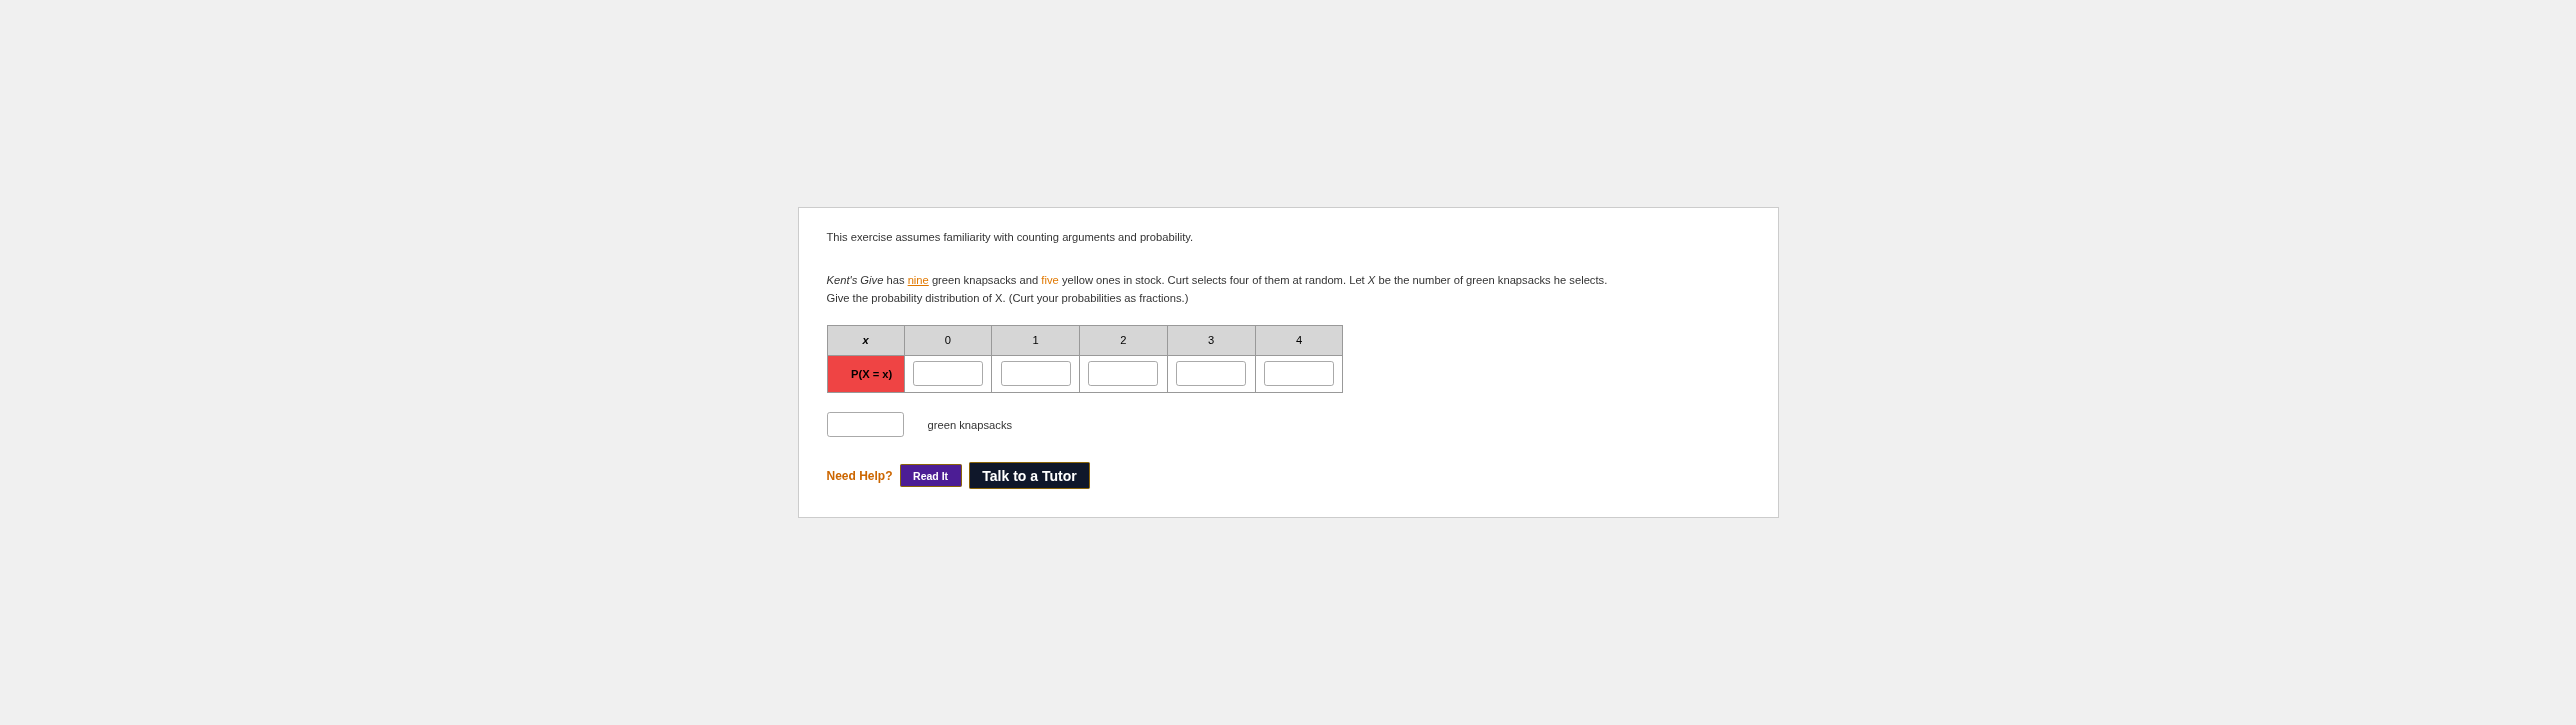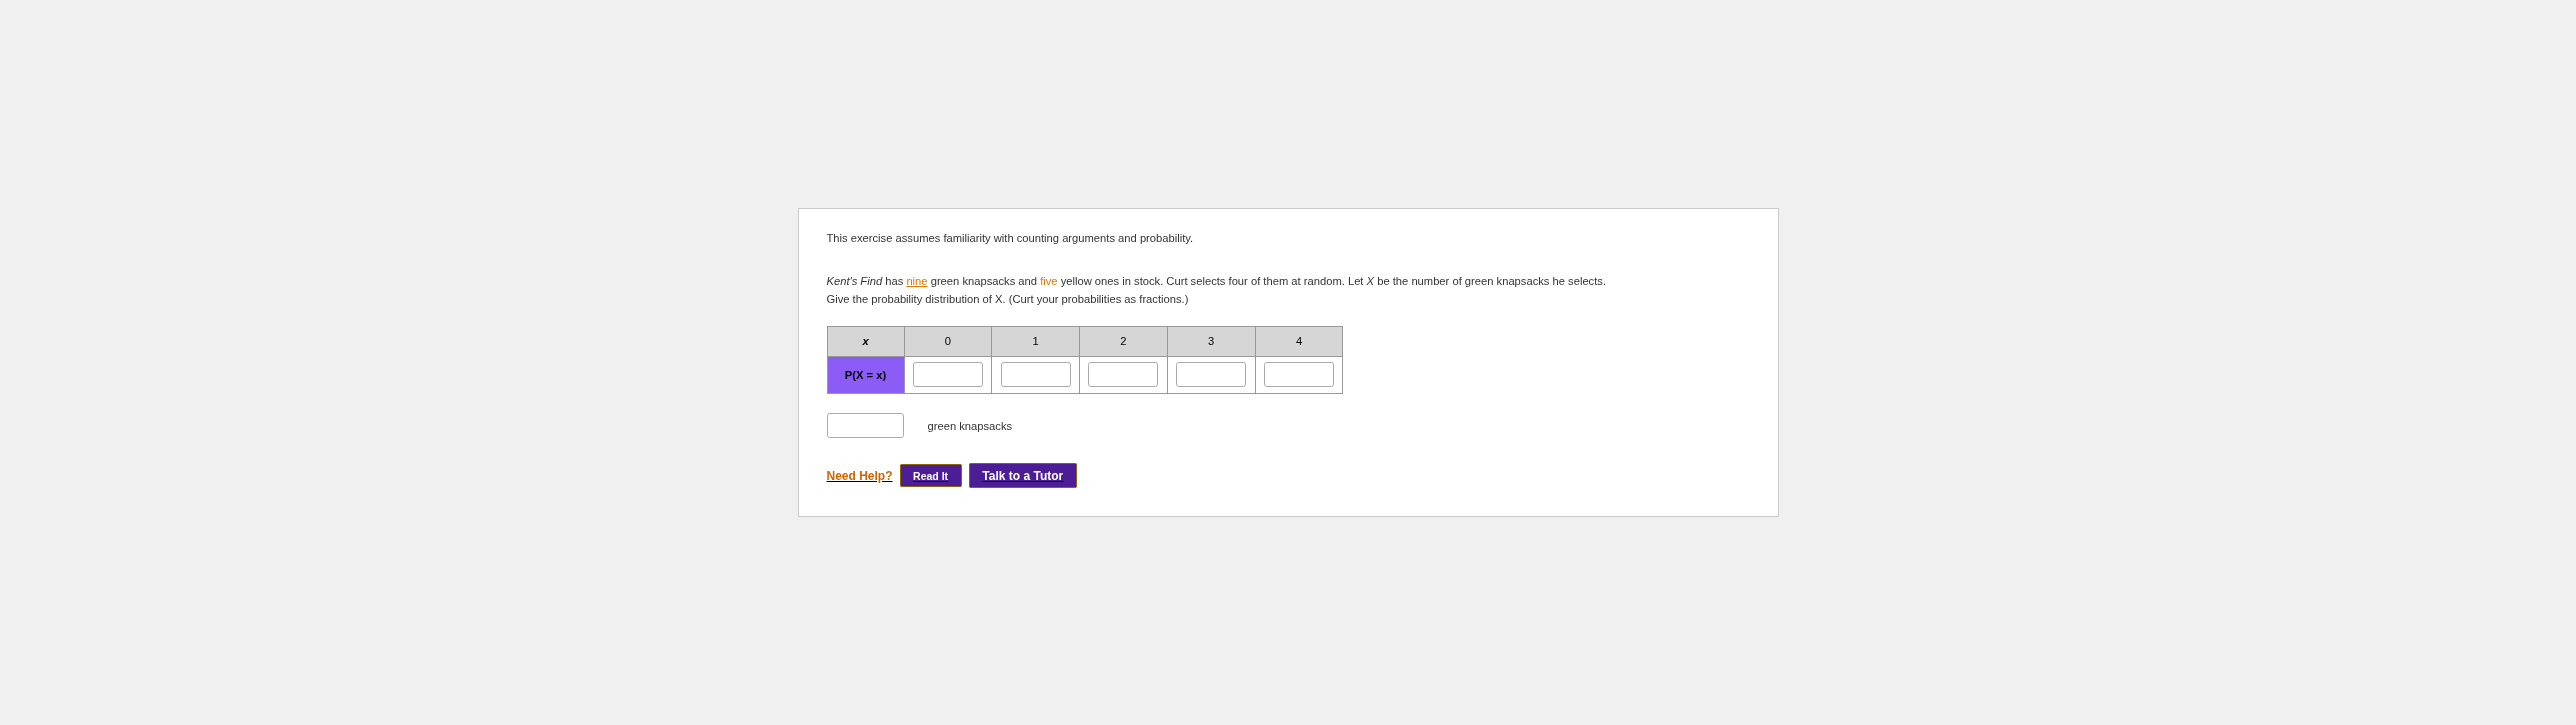--- a/index.html
+++ b/index.html
@@ -77,24 +77,24 @@
       min-width: 77px;
     }
 
     .prob-table thead th.x-header {
       font-style: italic;
       font-weight: bold;
       background-color: #d6d6d6;
     }
 
     .prob-table tbody td.label-cell {
-      background-color: #8b5cf6;
+      background-color: #ef4444;
       font-weight: bold;
       white-space: nowrap;
-      text-align: center;
+      text-align: right;
       padding-left: 11.2px;
       padding-right: 11.2px;
     }
 
     .prob-table tbody td.input-cell {
       background-color: #ffffff;
       padding: 5.6px 8.4px;
     }
 
     .prob-input {
@@ -135,60 +135,59 @@
 
     .expected-label {
       font-size: 11.2px;
       color: #333333;
     }
 
     .help-row {
       display: flex;
       align-items: center;
       gap: 7px;
-      text-decoration: underline;
     }
 
     .need-help-label {
       font-size: 12px;
       font-weight: bold;
       color: #cc6600;
     }
 
     .btn-read-it {
       background-color: #4c1d95;
       color: #ffffff;
       border: 0.7px solid #8b6508;
       padding: 4.2px 12.6px;
       font-size: 10.5px;
       font-weight: bold;
       cursor: pointer;
       border-radius: 1.4px;
     }
 
     .btn-talk-tutor {
-      background-color: #4c1d95;
+      background-color: #0f172a;
       color: #ffffff;
       border: 0.7px solid #8b6508;
       padding: 4.2px 12.6px;
-      font-size: 12px;
+      font-size: 14px;
       font-weight: bold;
       cursor: pointer;
       border-radius: 1.4px;
     }
   </style>
 </head>
 <body>
 
 <div class="main-container">
 
   <p class="intro-text">This exercise assumes familiarity with counting arguments and probability.</p>
 
   <p class="problem-text">
-    <span class="italic">Kent's Find</span><span> has </span><span class="color-nine">nine</span><span> green knapsacks and </span><span class="color-five">five</span><span> yellow ones in stock. Curt selects four of them at random. Let </span><em>X</em><span> be the number of green knapsacks he selects.</span>
+    <span class="italic">Kent's Give</span><span> has </span><span class="color-nine">nine</span><span> green knapsacks and </span><span class="color-five">five</span><span> yellow ones in stock. Curt selects four of them at random. Let </span><em>X</em><span> be the number of green knapsacks he selects.</span>
     <br>
     <span>Give the probability distribution of X. (Curt your probabilities as fractions.)</span>
   </p>
 
   <table class="prob-table">
     <thead>
       <tr>
         <th class="x-header">x</th>
         <th>0</th>
         <th>1</th>

